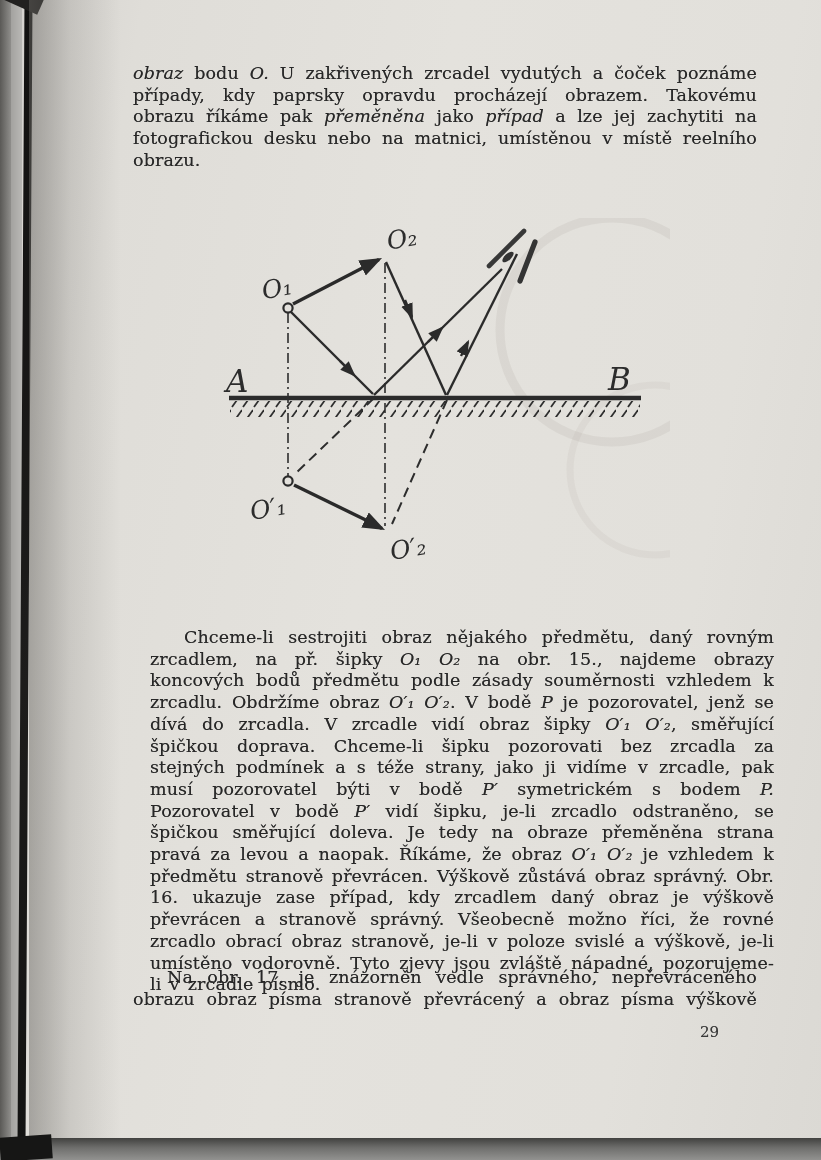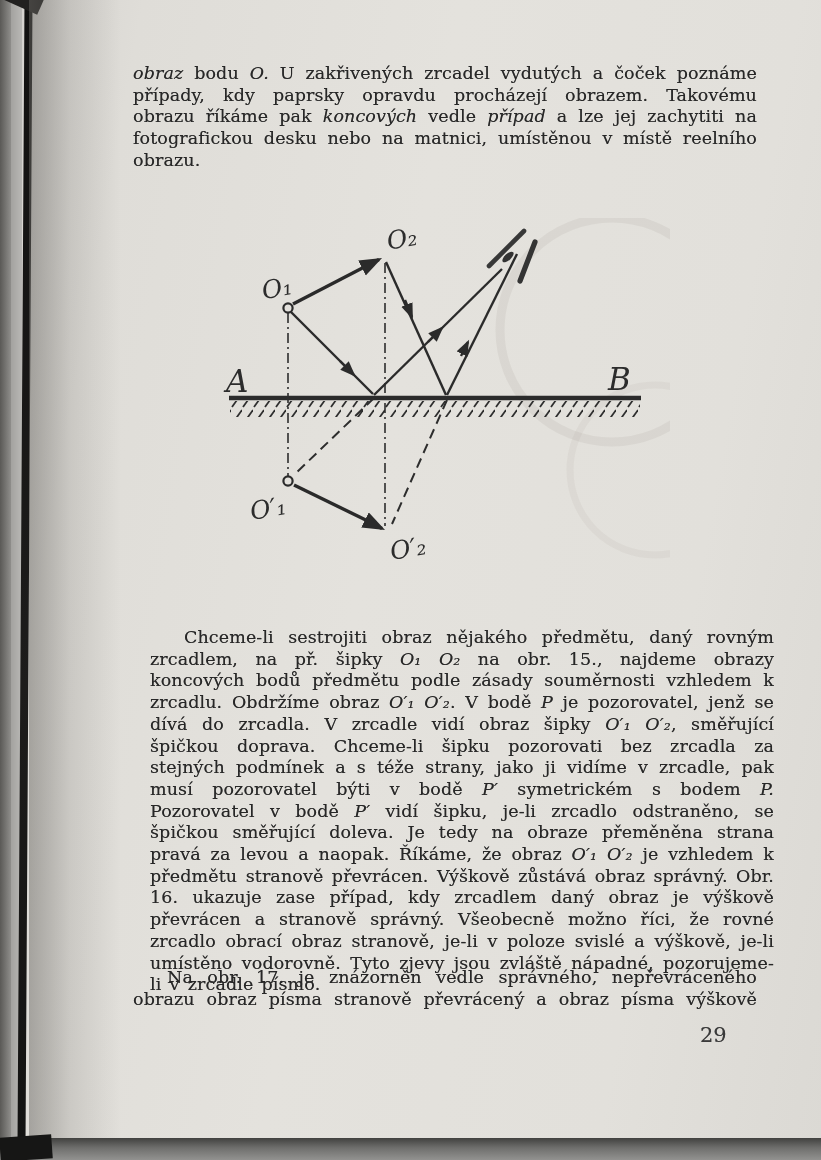--- a/index.html
+++ b/index.html
@@ -66,21 +66,21 @@
     position: absolute; left: 110px; top: 576px; width: 640px;
     text-align: center;
     font-size: 16.5px;
     color: #2b2b2b;
     letter-spacing: 0.8px;
     word-spacing: 6px;
     text-shadow: 0 0 0.5px rgba(43,43,43,0.5);
   }
   .page-number {
     position: absolute; left: 700px; top: 1023px; width: 60px;
-    font-size: 21px; color: #3a3a3a; text-align: left;
+    font-size: 15px; color: #3a3a3a; text-align: left;
     text-shadow: 0 0 0.5px rgba(58,58,58,0.5);
   }
   
   .figure-svg { position: absolute; left: 150px; top: 218px; }
   .figure-svg text {
     font-family: "DejaVu Serif", "Liberation Serif", serif;
     font-style: italic;
     fill: #2c2c2c;
   }
 </style>
@@ -90,21 +90,21 @@
 <div class="scene">
 
   <div class="edge-dark"></div>
   <div class="edge-mid"></div>
   <div class="spine-line"></div>
   <div class="spine-notch"></div>
   <div class="spine-shade"></div>
   <div class="bottom-strip"></div>
   <div class="bottom-left-dark"></div>
 
-  <div class="body-text" id="para1"><i>obraz</i><span> bodu </span><i>O.</i><span> U zakřivených zrcadel vydutých a čoček poznáme případy, kdy paprsky opravdu procházejí obrazem. Takovému obrazu říkáme pak </span><i>koncových</i><span> vedle </span><i>případ</i><span> a lze jej zachytiti na fotografickou desku nebo na matnici, umístěnou v místě reelního obrazu.</span></div>
+  <div class="body-text" id="para1"><i>obraz</i><span> bodu </span><i>O.</i><span> U zakřivených zrcadel vydutých a čoček poznáme případy, kdy paprsky opravdu procházejí obrazem. Takovému obrazu říkáme pak </span><i>přeměněna</i><span> jako </span><i>případ</i><span> a lze jej zachytiti na fotografickou desku nebo na matnici, umístěnou v místě reelního obrazu.</span></div>
 
   <svg class="figure-svg" width="520" height="352" viewBox="150 218 520 352">
     <defs>
       <marker id="ah" markerWidth="7.2" markerHeight="6" refX="5.6" refY="2.5" orient="auto" markerUnits="strokeWidth">
         <path d="M0,0 L6.6,2.5 L0,5 Z" fill="#2b2b2b"></path>
       </marker>
       <pattern id="hatch" width="11" height="17" patternUnits="userSpaceOnUse">
         <line x1="1" y1="16" x2="11" y2="2" stroke="#2e2e2e" stroke-width="1.8"></line>
       </pattern>
     </defs>

